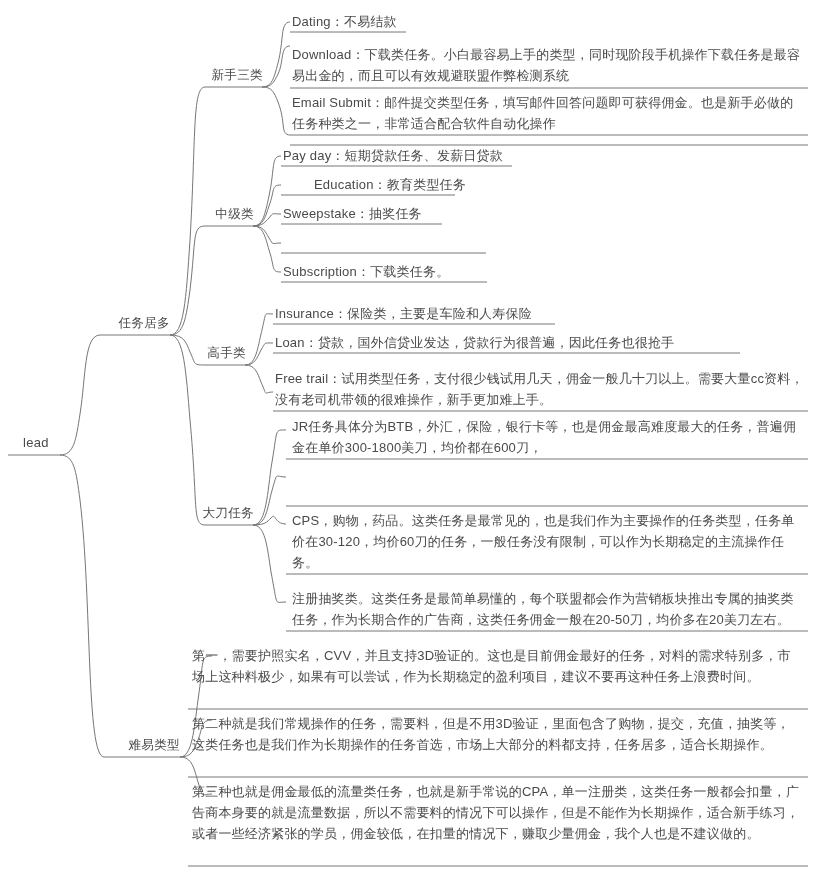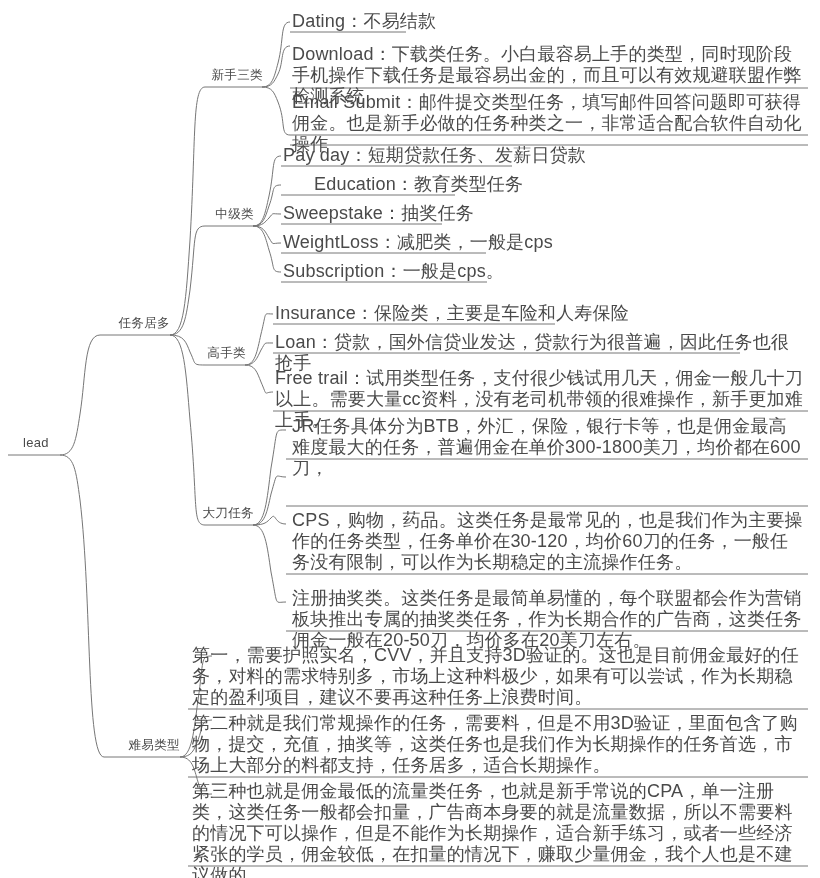--- a/index.html
+++ b/index.html
@@ -12,21 +12,21 @@
   #mindmap{position:relative;width:820px;height:878px;}
   #wires{position:absolute;left:0;top:0;width:820px;height:878px;pointer-events:none;}
 
   .node{
     position:absolute;
     box-sizing:border-box;
     color:#4a4a4a;
   }
   
   .leaf{
-    font-size:18px;
+    font-size:13px;
     line-height:21px;
     letter-spacing:0.2px;
     padding:0 2px 2px 2px;
     white-space:normal;
   }
   .branch-label{
     font-size:12.6px;
     line-height:20px;
     text-align:right;
     letter-spacing:0.3px;
@@ -134,23 +134,22 @@
   <div class="node leaf" style="left:290px;top:44px;width:516px;">Download：下载类任务。小白最容易上手的类型，同时现阶段手机操作下载任务是最容易出金的，而且可以有效规避联盟作弊检测系统</div>
 
   <div class="node leaf" style="left:290px;top:92px;width:516px;">Email Submit：邮件提交类型任务，填写邮件回答问题即可获得佣金。也是新手必做的任务种类之一，非常适合配合软件自动化操作</div>
 
   <div class="node leaf" style="left:281px;top:145px;width:520px;">Pay day：短期贷款任务、发薪日贷款</div>
 
   <div class="node leaf" style="left:299px;top:174px;width:520px;margin-left:13px;">Education：教育类型任务</div>
 
   <div class="node leaf" style="left:281px;top:203px;width:520px;">Sweepstake：抽奖任务</div>
 
-  <div class="node leaf" style="left:281px;top:232px;width:520px;">WeightLoss：减肥类，一般是cps</div>
 
-  <div class="node leaf" style="left:281px;top:261px;width:520px;">Subscription：一般是cps。</div>
+  <div class="node leaf" style="left:281px;top:261px;width:520px;">Subscription：下载类任务。</div>
 
   <div class="node leaf" style="left:273px;top:303px;width:525px;">Insurance：保险类，主要是车险和人寿保险</div>
 
   <div class="node leaf" style="left:273px;top:332px;width:525px;">Loan：贷款，国外信贷业发达，贷款行为很普遍，因此任务也很抢手</div>
 
   <div class="node leaf" style="left:273px;top:368px;width:533px;">Free trail：试用类型任务，支付很少钱试用几天，佣金一般几十刀以上。需要大量cc资料，没有老司机带领的很难操作，新手更加难上手。</div>
 
   <div class="node leaf" style="left:290px;top:416px;width:516px;">JR任务具体分为BTB，外汇，保险，银行卡等，也是佣金最高难度最大的任务，普遍佣金在单价300-1800美刀，均价都在600刀，</div>
 
 

